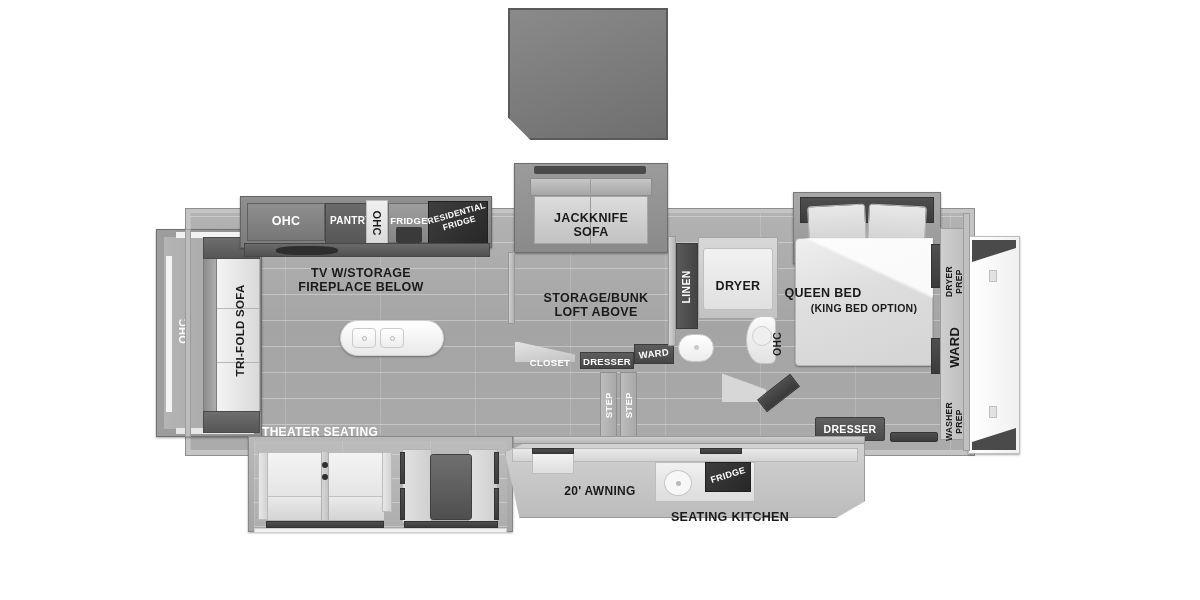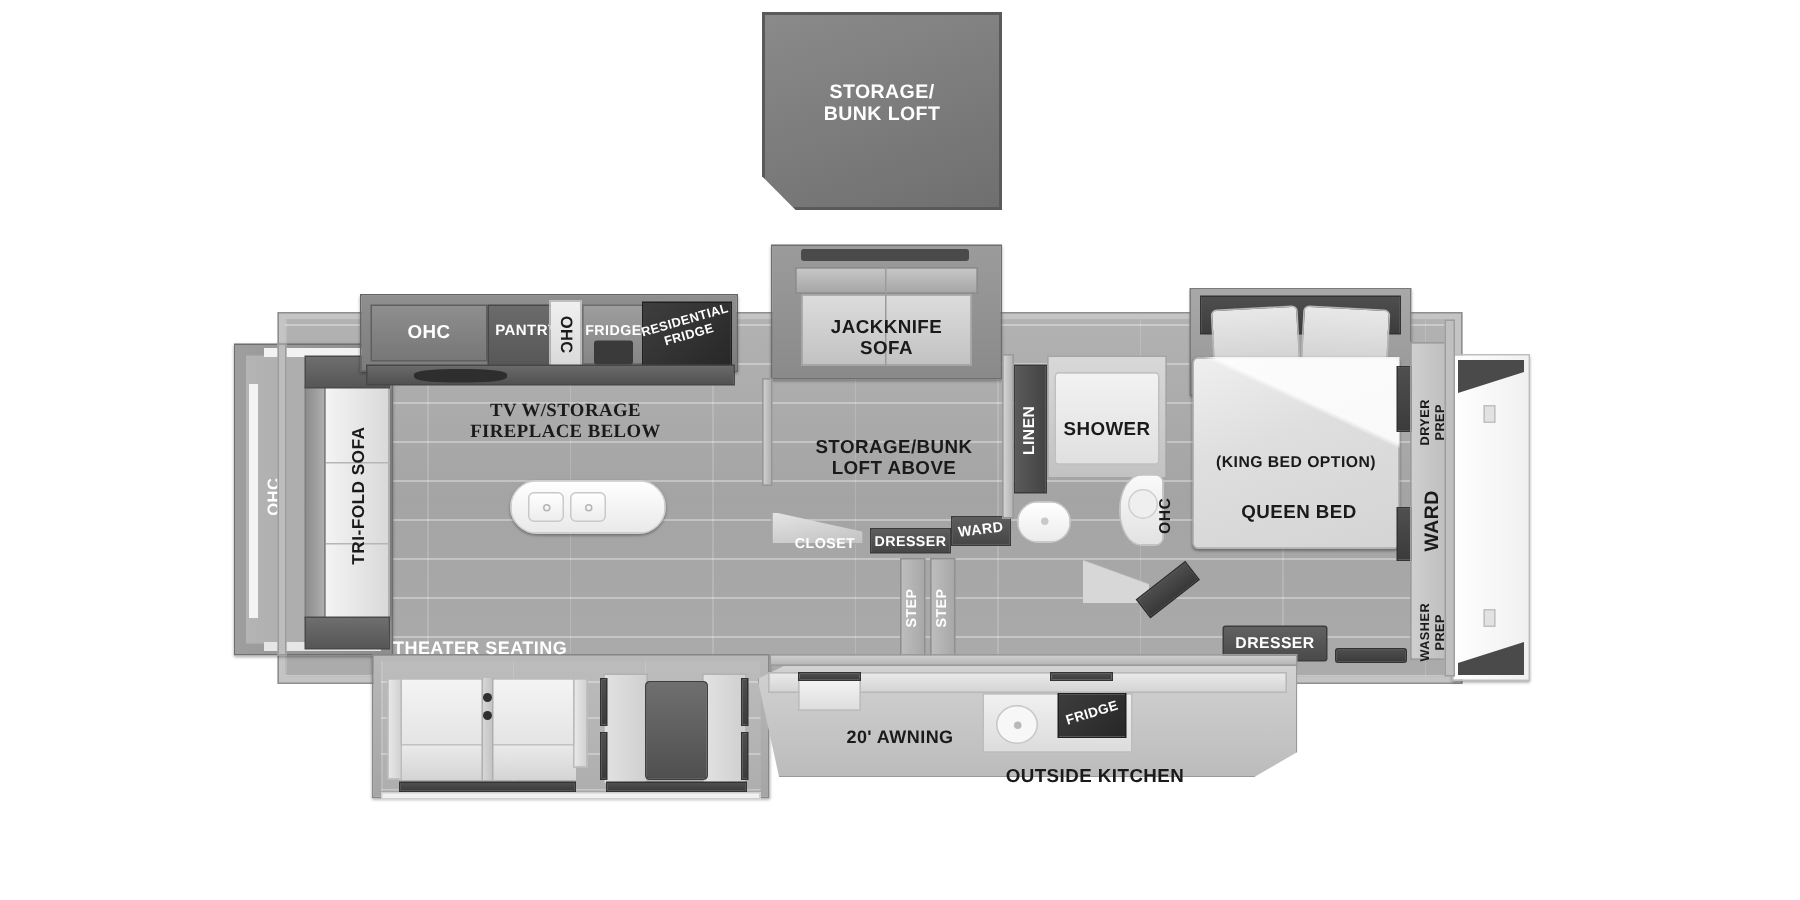--- a/index.html
+++ b/index.html
@@ -38,22 +38,20 @@
 </style>
 </head>
 <body>
 
 <div id="plan">
 
   <div class="abs shadow" style="left:508px;top:8px;width:160px;height:132px;
               background:linear-gradient(160deg,#8a8a8a,#6f6f6f);
               border:2px solid #5a5a5a;
               clip-path:polygon(0 0,100% 0,100% 100%,14% 100%,0 83%);"></div>
-  <div class="lbl lblw" style="left:508px;top:54px;width:160px;font-size:13px;">STORAGE/
-BUNK LOFT</div>
 
   <div class="abs" style="left:185px;top:208px;width:790px;height:248px;background:#c4c4c4;border:1px solid #8e8e8e;"></div>
   <div class="abs floor" style="left:190px;top:213px;width:780px;height:238px;"></div>
 
   <div class="abs shadow" style="left:156px;top:229px;width:106px;height:208px;background:linear-gradient(90deg,#9e9e9e,#8d8d8d);border:1px solid #6f6f6f;"></div>
   <div class="abs" style="left:164px;top:237px;width:90px;height:192px;background:linear-gradient(90deg,#b4b4b4,#a3a3a3);"></div>
 
   <div class="abs" style="left:176px;top:232px;width:78px;height:6px;background:#f2f2f2;"></div>
   <div class="abs" style="left:166px;top:256px;width:6px;height:156px;background:#f4f4f4;"></div>
   <div class="abs" style="left:176px;top:428px;width:78px;height:6px;background:#e6e6e6;"></div>
@@ -83,21 +81,21 @@
   <div class="lbl lblw" style="left:386px;top:216px;width:46px;font-size:9.5px;">FRIDGE</div>
   <div class="abs" style="left:396px;top:227px;width:26px;height:16px;background:#3a3a3a;border-radius:2px;"></div>
 
   <div class="abs" style="left:428px;top:201px;width:60px;height:46px;background:linear-gradient(135deg,#3e3e3e,#272727);border:1px solid #1f1f1f;"></div>
   <div class="lbl lblw" style="left:421px;top:209px;width:74px;font-size:8.5px;transform:rotate(-16deg);transform-origin:center;">RESIDENTIAL
 FRIDGE</div>
 
   <div class="abs" style="left:244px;top:243px;width:246px;height:14px;background:linear-gradient(180deg,#6a6a6a,#515151);border:1px solid #474747;"></div>
   <div class="abs" style="left:276px;top:246px;width:62px;height:9px;background:#2e2e2e;border-radius:40%;"></div>
 
-  <div class="lbl" style="left:252px;top:266px;width:250px;font-size:12.5px;font-family:Liberation Serif, serif;"><span>TV W/STORAGE
+  <div class="lbl" style="left:236px;top:266px;width:250px;font-size:12.5px;"><span>TV W/STORAGE
 FIREPLACE BELOW</span></div>
 
   <div class="abs shadow" style="left:340px;top:320px;width:104px;height:36px;background:linear-gradient(180deg,#ffffff,#e9e9e9);border:1px solid #cfcfcf;border-radius:18px;"></div>
   <div class="abs white" style="left:352px;top:328px;width:24px;height:20px;border-radius:4px;"></div>
   <div class="abs white" style="left:380px;top:328px;width:24px;height:20px;border-radius:4px;"></div>
   <div class="abs" style="left:362px;top:336px;width:5px;height:5px;border:1px solid #b5b5b5;border-radius:50%;"></div>
   <div class="abs" style="left:390px;top:336px;width:5px;height:5px;border:1px solid #b5b5b5;border-radius:50%;"></div>
 
   <div class="abs shadow" style="left:514px;top:163px;width:154px;height:90px;background:linear-gradient(180deg,#9b9b9b,#8a8a8a);border:1px solid #6e6e6e;"></div>
   <div class="abs" style="left:534px;top:166px;width:112px;height:8px;background:#4a4a4a;border-radius:2px;"></div>
@@ -127,41 +125,41 @@
   <div class="abs" style="left:620px;top:372px;width:17px;height:68px;background:linear-gradient(90deg,#bdbdbd,#a8a8a8);border:1px solid #8f8f8f;"></div>
   <div class="lbl lblw rot90" style="left:609px;top:400px;width:40px;font-size:9.5px;">STEP</div>
 
   <div class="abs" style="left:668px;top:236px;width:8px;height:110px;background:linear-gradient(90deg,#d4d4d4,#b4b4b4);border:1px solid #9b9b9b;"></div>
 
   <div class="abs" style="left:676px;top:243px;width:22px;height:86px;background:linear-gradient(90deg,#5a5a5a,#444);border:1px solid #3a3a3a;"></div>
   <div class="lbl lblw rot90" style="left:661px;top:281px;width:52px;font-size:10.5px;">LINEN</div>
 
   <div class="abs" style="left:698px;top:237px;width:80px;height:82px;background:linear-gradient(180deg,#d8d8d8,#c2c2c2);border:1px solid #a5a5a5;"></div>
   <div class="abs" style="left:703px;top:248px;width:70px;height:62px;background:linear-gradient(180deg,#f2f2f2,#e0e0e0);border:1px solid #c0c0c0;border-radius:3px;"></div>
-  <div class="lbl" style="left:698px;top:279px;width:80px;font-size:12.5px;">SHOWER</div>
+  <div class="lbl" style="left:698px;top:279px;width:80px;font-size:12.5px;">DRYER</div>
 
   <div class="abs" style="left:678px;top:334px;width:36px;height:28px;background:linear-gradient(180deg,#ffffff,#ececec);border:1px solid #c7c7c7;border-radius:14px;"></div>
   <div class="abs" style="left:694px;top:345px;width:5px;height:5px;background:#c9c9c9;border-radius:50%;"></div>
 
   <div class="abs" style="left:746px;top:316px;width:30px;height:48px;background:linear-gradient(180deg,#fafafa,#e2e2e2);border:1px solid #c4c4c4;
               border-radius:50% 6px 6px 50%;"></div>
   <div class="abs" style="left:752px;top:326px;width:20px;height:20px;background:#efefef;border:1px solid #cfcfcf;border-radius:50%;"></div>
   <div class="lbl rot90" style="left:754px;top:338px;width:48px;font-size:10.5px;">OHC</div>
   <div class="abs" style="left:722px;top:362px;width:44px;height:40px;
               background:linear-gradient(200deg,rgba(255,255,255,0) 48%,#d7d7d7 50%);"></div>
 
   <div class="abs shadow" style="left:793px;top:192px;width:148px;height:72px;background:linear-gradient(180deg,#a8a8a8,#969696);border:1px solid #7a7a7a;"></div>
   <div class="abs" style="left:800px;top:197px;width:134px;height:26px;background:linear-gradient(180deg,#4e4e4e,#3c3c3c);border:1px solid #333;"></div>
   <div class="abs" style="left:808px;top:205px;width:58px;height:38px;background:linear-gradient(180deg,#e8e8e8,#d2d2d2);border:1px solid #b6b6b6;border-radius:4px;transform:rotate(-3deg);"></div>
   <div class="abs" style="left:868px;top:205px;width:58px;height:38px;background:linear-gradient(180deg,#e8e8e8,#d2d2d2);border:1px solid #b6b6b6;border-radius:4px;transform:rotate(3deg);"></div>
 
   <div class="abs shadow" style="left:795px;top:238px;width:138px;height:128px;background:linear-gradient(160deg,#efefef 0%,#dedede 42%,#d4d4d4 100%);border:1px solid #b4b4b4;border-radius:4px;"></div>
   <div class="abs" style="left:795px;top:238px;width:138px;height:128px;
               background:linear-gradient(205deg,rgba(255,255,255,.85) 30%,rgba(255,255,255,0) 32%);"></div>
-  <div class="lbl" style="left:797px;top:286px;width:138px;font-size:12.5px;margin-top:48px;">QUEEN BED</div>
+  <div class="lbl" style="left:754px;top:286px;width:138px;font-size:12.5px;">QUEEN BED</div>
   <div class="lbl" style="left:789px;top:303px;width:150px;font-size:10.5px;">(KING BED OPTION)</div>
 
   <div class="abs darker" style="left:931px;top:244px;width:12px;height:44px;"></div>
   <div class="abs darker" style="left:931px;top:338px;width:12px;height:36px;"></div>
 
   <div class="abs" style="left:940px;top:228px;width:30px;height:212px;background:linear-gradient(90deg,#cfcfcf,#bbbbbb);border:1px solid #9c9c9c;"></div>
   <div class="lbl rot90" style="left:929px;top:272px;width:52px;font-size:8.5px;"><span>DRYER
 PREP</span></div>
   <div class="lbl rot90" style="left:926px;top:340px;width:58px;font-size:13px;">WARD</div>
   <div class="lbl rot90" style="left:929px;top:412px;width:52px;font-size:8.5px;"><span>WASHER
@@ -210,19 +208,19 @@
   <div class="abs" style="left:532px;top:452px;width:42px;height:22px;background:linear-gradient(180deg,#f4f4f4,#dddddd);border:1px solid #bcbcbc;"></div>
   <div class="abs darker" style="left:532px;top:448px;width:42px;height:6px;"></div>
   <div class="abs darker" style="left:700px;top:448px;width:42px;height:6px;"></div>
   <div class="lbl" style="left:540px;top:485px;width:120px;font-size:12px;">20' AWNING</div>
 
   <div class="abs" style="left:655px;top:462px;width:100px;height:40px;background:linear-gradient(180deg,#f0f0f0,#dcdcdc);border:1px solid #bdbdbd;"></div>
   <div class="abs" style="left:664px;top:470px;width:28px;height:26px;background:#f7f7f7;border:1px solid #c6c6c6;border-radius:50%;"></div>
   <div class="abs" style="left:676px;top:481px;width:5px;height:5px;background:#b9b9b9;border-radius:50%;"></div>
   <div class="abs" style="left:705px;top:462px;width:46px;height:30px;background:linear-gradient(135deg,#3d3d3d,#272727);border:1px solid #202020;"></div>
   <div class="lbl lblw" style="left:700px;top:470px;width:56px;font-size:9px;transform:rotate(-17deg);transform-origin:center;">FRIDGE</div>
-  <div class="lbl" style="left:630px;top:510px;width:200px;font-size:12.5px;">OUTSIDE KITCHEN</div>
+  <div class="lbl" style="left:630px;top:510px;width:200px;font-size:12.5px;">SEATING KITCHEN</div>
 
   <div class="abs" style="left:185px;top:229px;width:6px;height:208px;background:#bdbdbd;border:1px solid #9b9b9b;"></div>
   <div class="abs" style="left:513px;top:436px;width:352px;height:8px;background:linear-gradient(180deg,#cfcfcf,#b6b6b6);border:1px solid #9a9a9a;"></div>
   <div class="abs" style="left:963px;top:213px;width:7px;height:238px;background:#c0c0c0;border:1px solid #9e9e9e;"></div>
 
 </div>
 
 </body></html>

